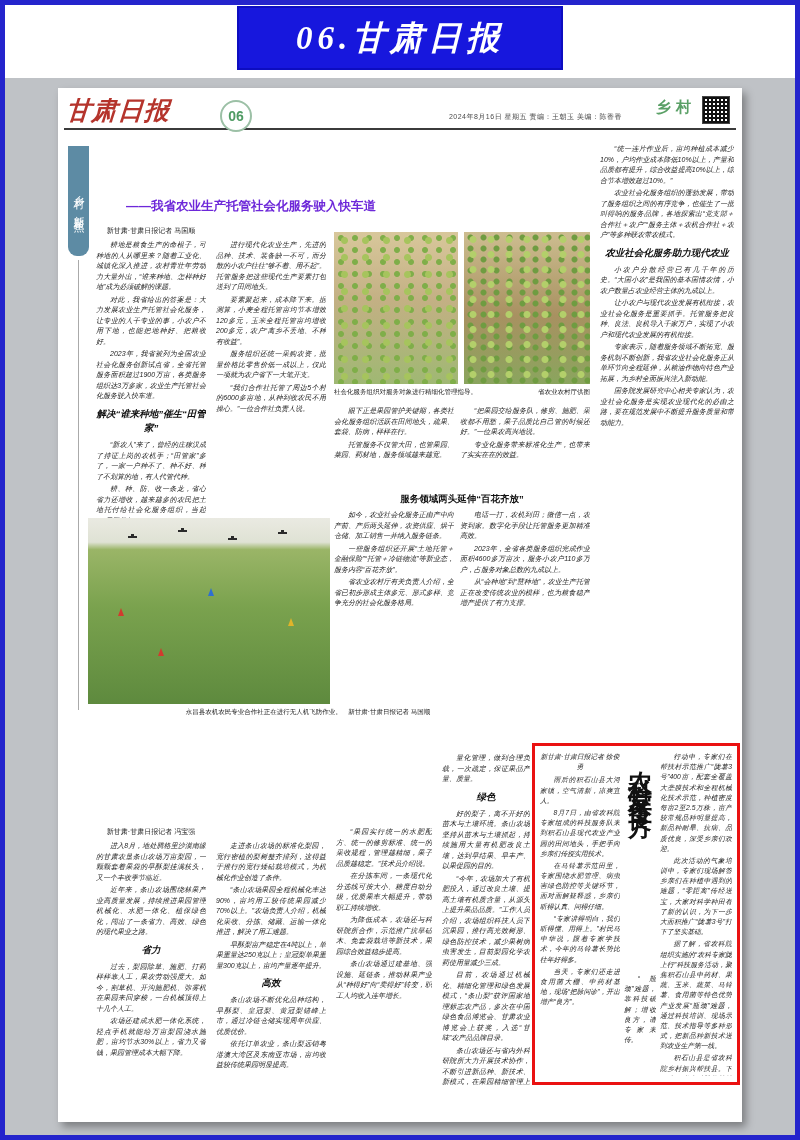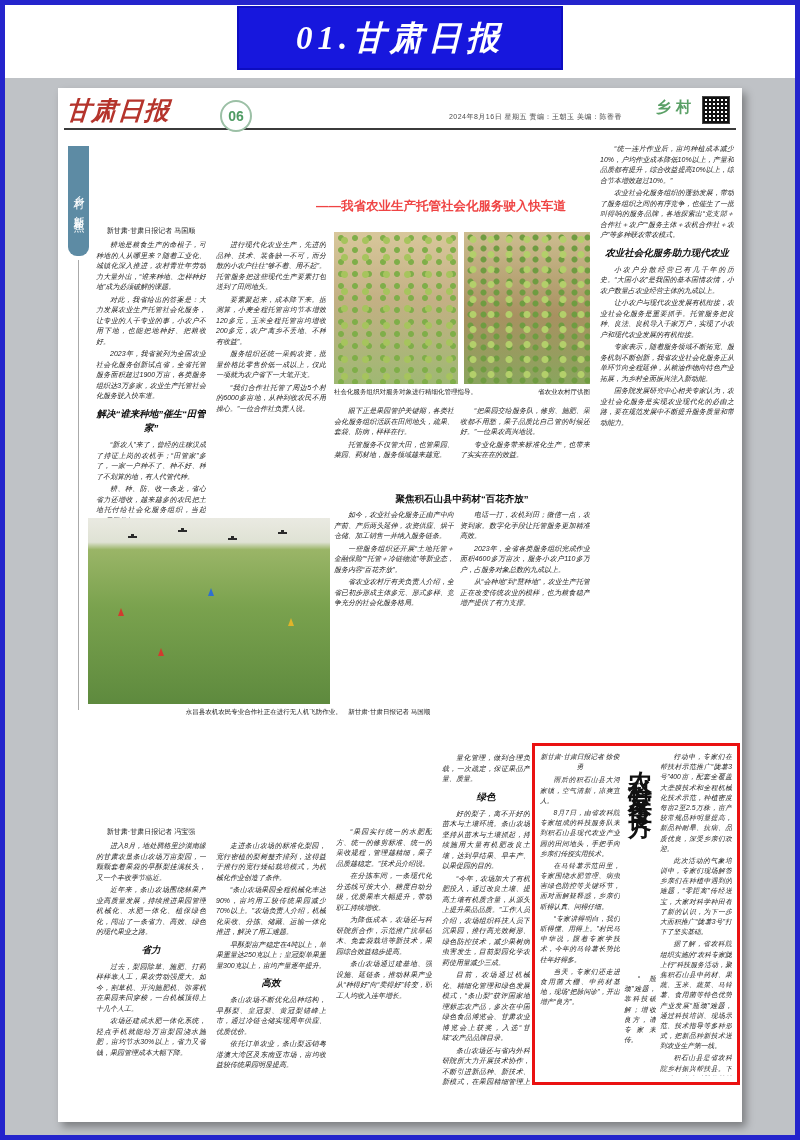--- a/index.html
+++ b/index.html
@@ -39,21 +39,21 @@
   .byline{text-align:center;font-size:7px;color:#222;}
   .caption{font-size:6.5px;color:#222;}
 
   
   .a1{position:absolute;left:0;top:48px;width:684px;height:592px;}
   .kicker{position:absolute;left:10px;top:10px;width:21px;height:110px;background:#5d8ba4;color:#fff;
       writing-mode:vertical-rl;text-orientation:upright;font-size:11px;letter-spacing:3px;
       display:flex;align-items:center;justify-content:center;border-radius:0 0 9px 9px;}
   .kicker-line{position:absolute;left:20px;top:124px;width:1px;height:450px;background:#aaa;}
   .a1-headline{position:absolute;left:38px;top:6px;width:500px;text-align:center;font-size:31px;font-weight:bold;color:#0d0d0d;letter-spacing:1px;}
-  .a1-deck{position:absolute;left:68px;top:62px;width:440px;text-align:right;font-size:12.5px;font-weight:bold;color:#ef4444;}
+  .a1-deck{position:absolute;left:68px;top:62px;width:440px;text-align:left;font-size:12.5px;font-weight:bold;color:#6d28d9;}
   .a1-byline{position:absolute;left:38px;top:90px;width:110px;}
   .a1-col1{position:absolute;left:38px;top:104px;width:110px;height:330px;}
   .a1-col2{position:absolute;left:158px;top:104px;width:110px;height:330px;}
   .photo{position:absolute;overflow:hidden;}
   .photo-p1{left:276px;top:96px;width:124px;height:152px;
       background-color:#c9b886;
       background-image:
         radial-gradient(circle,#a6c45d 0 3px,transparent 4px),
         radial-gradient(circle,#7fae49 0 2.5px,transparent 3.5px),
         linear-gradient(180deg,#d8c79b 0%,#c3b084 45%,#9fb873 100%);
@@ -99,21 +99,21 @@
   .a3-right{flex:1;}
   .a3-byline{text-align:center;font-size:6.8px;margin-bottom:3px;line-height:1.5;}
   .a3 .bodytext{font-size:6.8px;}
 </style>
 </head>
 <body>
 
 <div class="topband"></div>
 
 <div class="banner">
-  <span class="banner-text">01.甘肃日报</span>
+  <span class="banner-text">06.甘肃日报</span>
 </div>
 
 <div class="page">
 
   <div class="logo">甘肃日报</div>
   <div class="badge06">06</div>
   <div class="mast-rule"></div>
   <div class="dateline">2024年8月16日  星期五  责编：王朝玉  美编：陈香香</div>
   <div class="section-name">乡村</div>
   <div class="qr"></div>
@@ -157,21 +157,21 @@
           <p>眼下正是果园管护关键期，各类社会化服务组织活跃在田间地头，疏果、套袋、防病，样样在行。</p>
           <p>托管服务不仅管大田，也管果园、菜园、药材地，服务领域越来越宽。</p>
         </div>
     </div>
     <div class="a1-mid2a bodytext">
       <div>
           <p>“把果园交给服务队，修剪、施肥、采收都不用愁，果子品质比自己管的时候还好。”一位果农高兴地说。</p>
           <p>专业化服务带来标准化生产，也带来了实实在在的效益。</p>
         </div>
     </div>
-    <div class="a1-subhead2 subhead">聚焦积石山县中药材“百花齐放”</div>
+    <div class="a1-subhead2 subhead">服务领域两头延伸“百花齐放”</div>
     <div class="a1-mid1b bodytext">
       <div>
           <p>如今，农业社会化服务正由产中向产前、产后两头延伸，农资供应、烘干仓储、加工销售一并纳入服务链条。</p>
           <p>一些服务组织还开展“土地托管＋金融保险”“托管＋冷链物流”等新业态，服务内容“百花齐放”。</p>
           <p>省农业农村厅有关负责人介绍，全省已初步形成主体多元、形式多样、竞争充分的社会化服务格局。</p>
         </div>
     </div>
     <div class="a1-mid2b bodytext">
       <div>
           <p>电话一打，农机到田；微信一点，农资到家。数字化手段让托管服务更加精准高效。</p>

